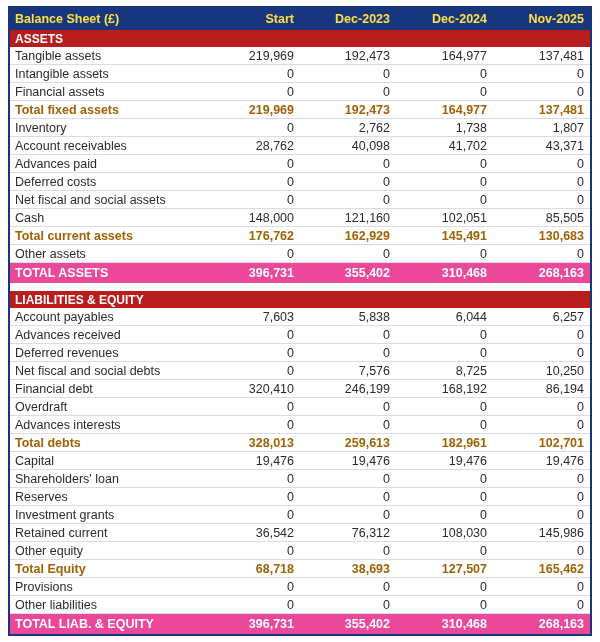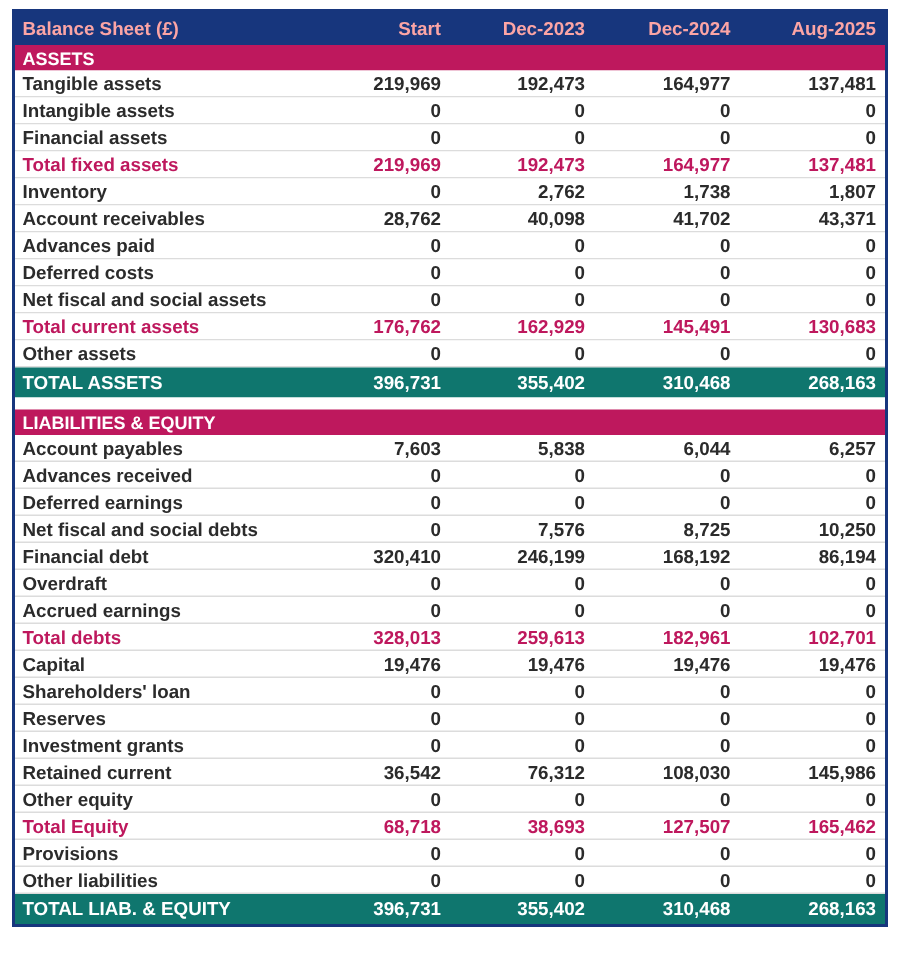--- a/index.html
+++ b/index.html
@@ -26,64 +26,63 @@
     align-items: center;
     box-sizing: border-box;
     font-size: 12.5px;
   }
   .cell { overflow: hidden; white-space: nowrap; }
   .cell.label { padding-left: 5px; text-align: left; }
   .cell.num { padding-right: 6px; text-align: right; }
 
   .row.header {
     background: #17367d;
-    color: #fca5a5;
+    color: #fde047;
     font-weight: bold;
     height: 22px;
     font-size: 12.5px;
   }
   .row.section {
-    background: #be185d;
+    background: #b91c1c;
     color: #ffffff;
     font-weight: bold;
     height: 17px;
     font-size: 12px;
   }
   .row.data {
     height: 18px;
     color: #2b2b2b;
     border-bottom: 1px solid #dcdcdc;
     background: #ffffff;
+  }
+  .row.data.subtotal {
+    color: #a16207;
     font-weight: bold;
   }
-  .row.data.subtotal {
-    color: #be185d;
-    font-weight: bold;
-  }
   .row.total {
-    background: #0f766e;
+    background: #ec4899;
     color: #ffffff;
     font-weight: bold;
     height: 20px;
   }
   .gap {
     height: 8px;
     background: #ffffff;
   }
 </style>
 </head>
 <body>
 
 <div class="sheet">
   <div class="row header">
     <div class="cell label">Balance Sheet (£)</div>
     <div class="cell num">Start</div>
     <div class="cell num">Dec-2023</div>
     <div class="cell num">Dec-2024</div>
-    <div class="cell num">Aug-2025</div>
+    <div class="cell num">Nov-2025</div>
   </div>
   <div id="table-body">
       <div class="row section">
         <div class="cell label">ASSETS</div>
       </div>
       <div class="row data">
         <div class="cell label">Tangible assets</div>
         <div class="cell num">219,969</div>
         <div class="cell num">192,473</div>
         <div class="cell num">164,977</div>
@@ -138,20 +137,27 @@
         <div class="cell num">0</div>
         <div class="cell num">0</div>
       </div>
       <div class="row data">
         <div class="cell label">Net fiscal and social assets</div>
         <div class="cell num">0</div>
         <div class="cell num">0</div>
         <div class="cell num">0</div>
         <div class="cell num">0</div>
       </div>
+      <div class="row data">
+        <div class="cell label">Cash</div>
+        <div class="cell num">148,000</div>
+        <div class="cell num">121,160</div>
+        <div class="cell num">102,051</div>
+        <div class="cell num">85,505</div>
+      </div>
       <div class="row data subtotal">
         <div class="cell label">Total current assets</div>
         <div class="cell num">176,762</div>
         <div class="cell num">162,929</div>
         <div class="cell num">145,491</div>
         <div class="cell num">130,683</div>
       </div>
       <div class="row data">
         <div class="cell label">Other assets</div>
         <div class="cell num">0</div>
@@ -178,21 +184,21 @@
         <div class="cell num">6,257</div>
       </div>
       <div class="row data">
         <div class="cell label">Advances received</div>
         <div class="cell num">0</div>
         <div class="cell num">0</div>
         <div class="cell num">0</div>
         <div class="cell num">0</div>
       </div>
       <div class="row data">
-        <div class="cell label">Deferred earnings</div>
+        <div class="cell label">Deferred revenues</div>
         <div class="cell num">0</div>
         <div class="cell num">0</div>
         <div class="cell num">0</div>
         <div class="cell num">0</div>
       </div>
       <div class="row data">
         <div class="cell label">Net fiscal and social debts</div>
         <div class="cell num">0</div>
         <div class="cell num">7,576</div>
         <div class="cell num">8,725</div>
@@ -206,21 +212,21 @@
         <div class="cell num">86,194</div>
       </div>
       <div class="row data">
         <div class="cell label">Overdraft</div>
         <div class="cell num">0</div>
         <div class="cell num">0</div>
         <div class="cell num">0</div>
         <div class="cell num">0</div>
       </div>
       <div class="row data">
-        <div class="cell label">Accrued earnings</div>
+        <div class="cell label">Advances interests</div>
         <div class="cell num">0</div>
         <div class="cell num">0</div>
         <div class="cell num">0</div>
         <div class="cell num">0</div>
       </div>
       <div class="row data subtotal">
         <div class="cell label">Total debts</div>
         <div class="cell num">328,013</div>
         <div class="cell num">259,613</div>
         <div class="cell num">182,961</div>

